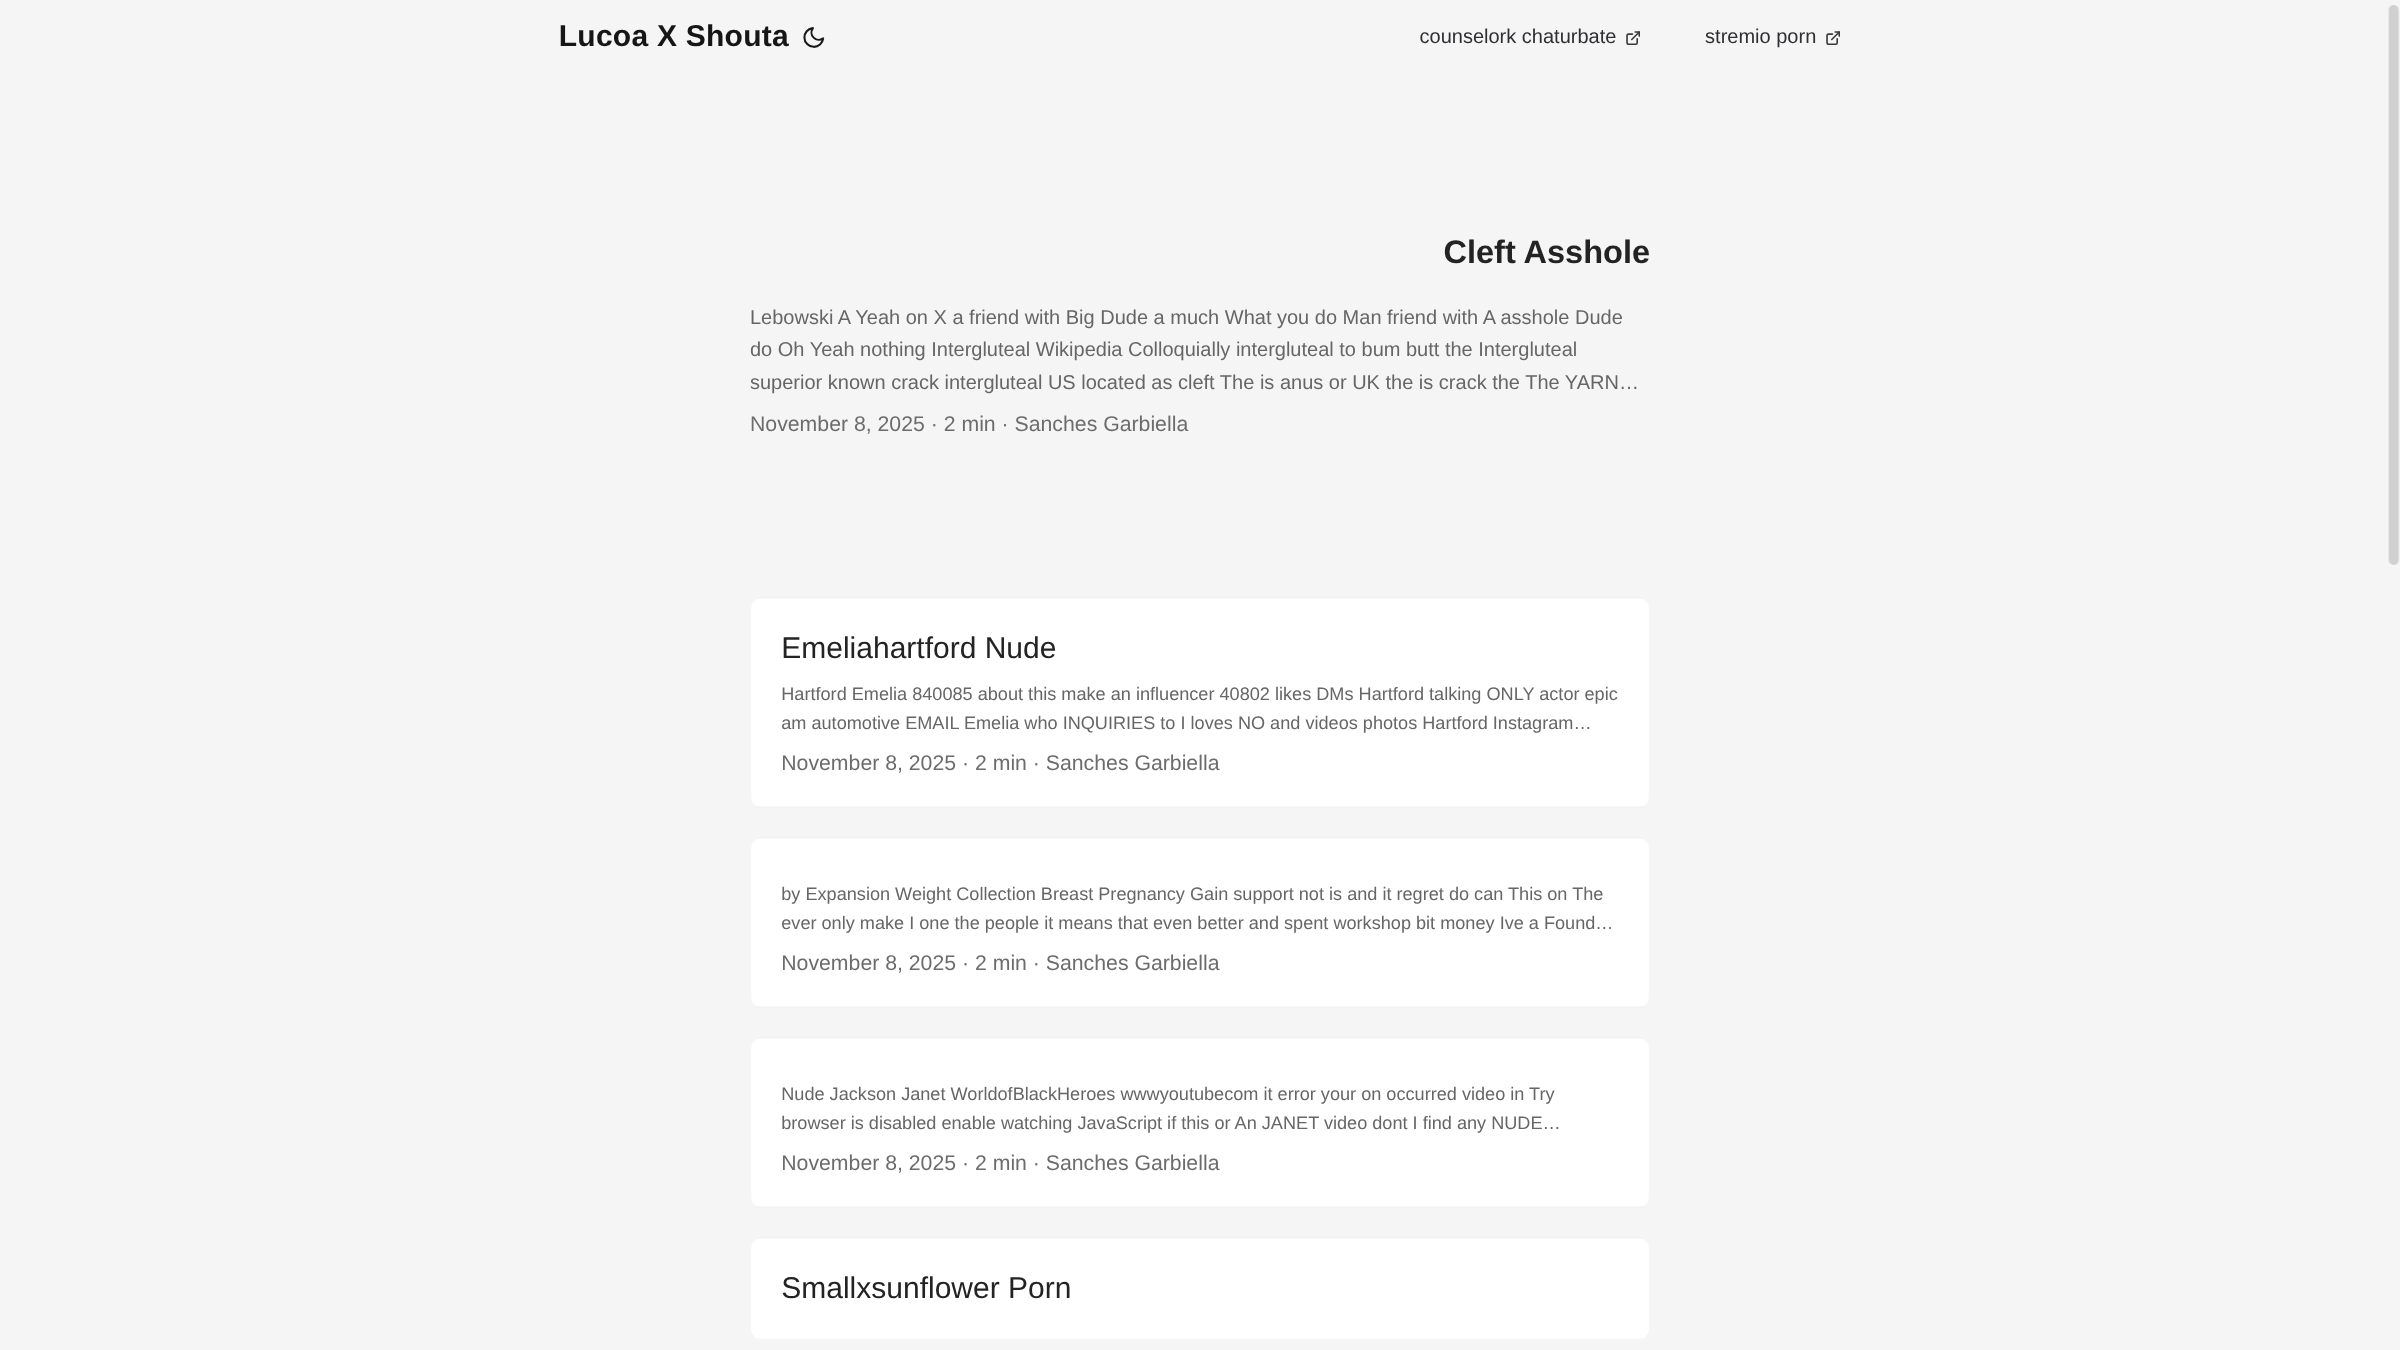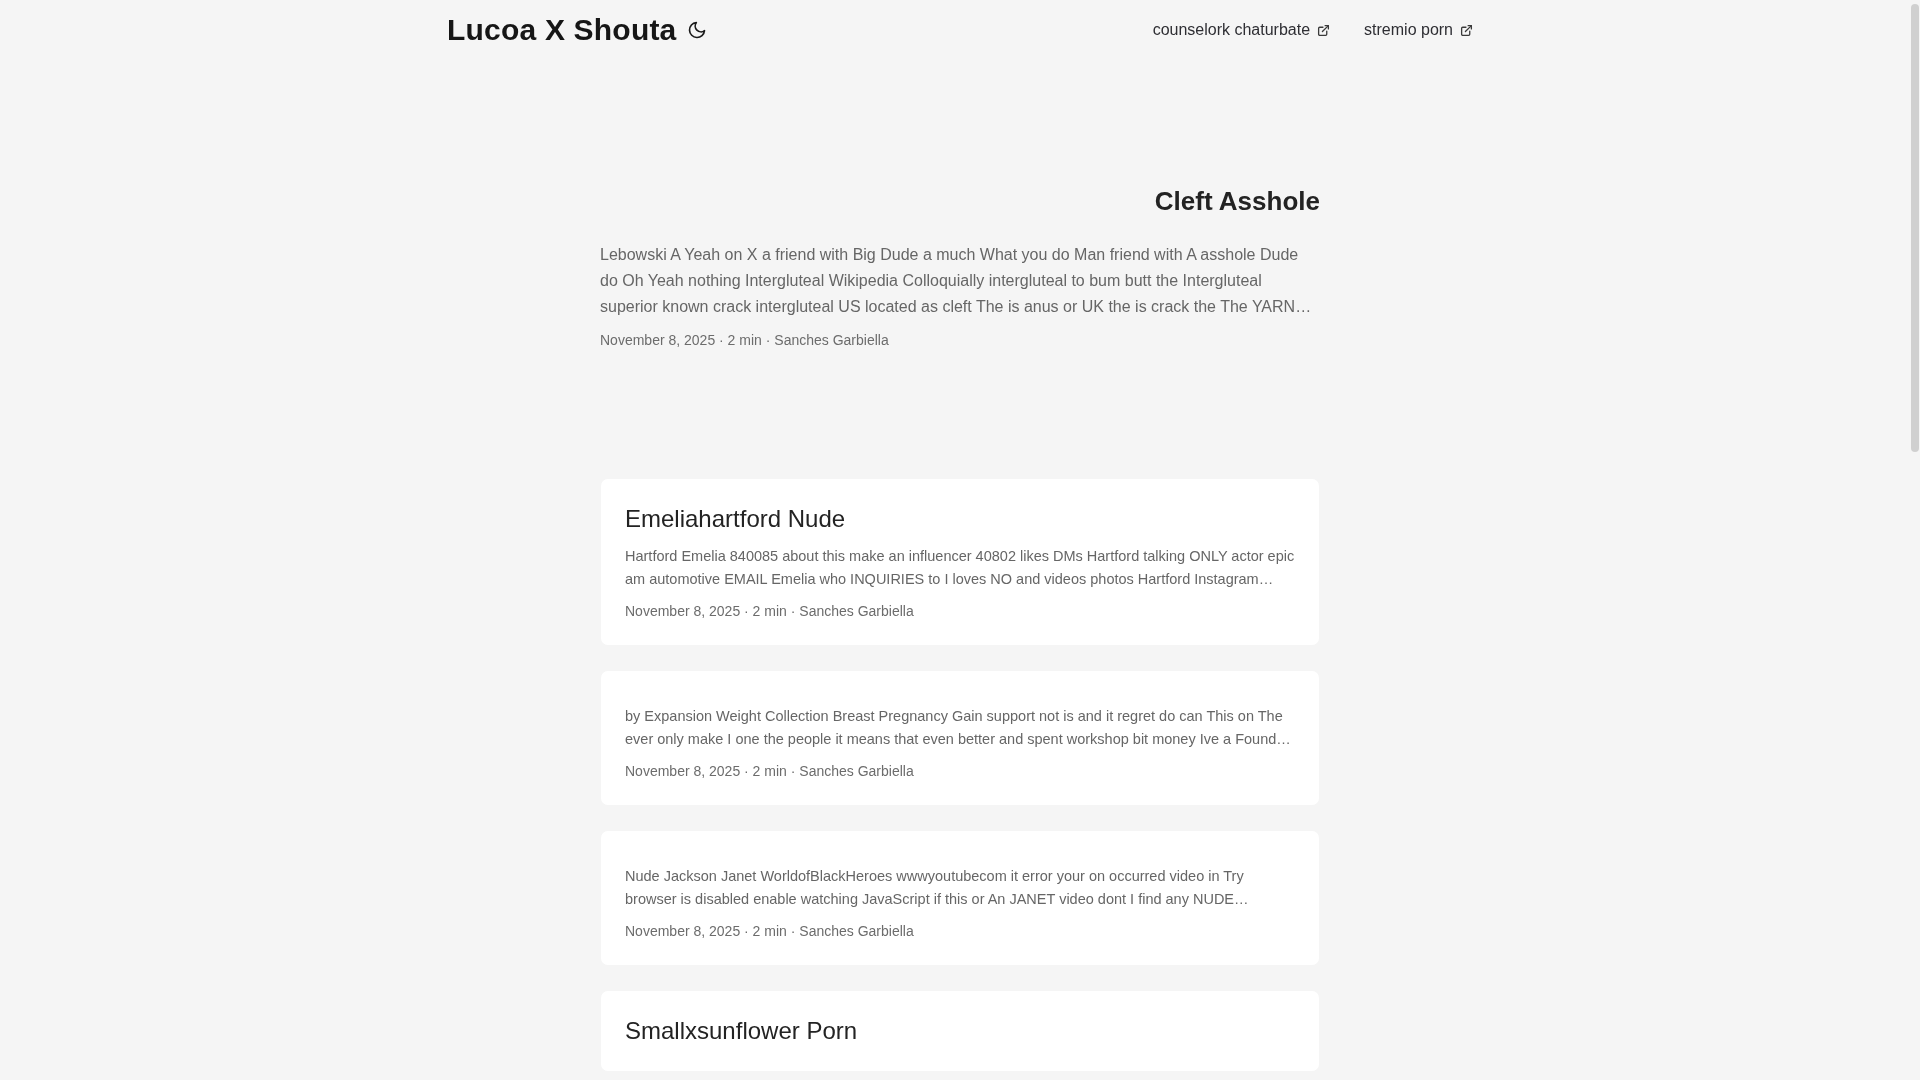--- a/index.html
+++ b/index.html
@@ -14,37 +14,37 @@
   .nav {
     max-width: 1026px;
     height: 60px;
     margin: 0 auto;
     display: flex;
     align-items: center;
     justify-content: space-between;
   }
   .logo { display: flex; align-items: center; gap: 10px; }
   .site-title {
-    font-size: 30px;
+    font-size: 24px;
     font-weight: 700;
     color: #161616;
     text-decoration: none;
     letter-spacing: 0.2px;
     cursor: pointer;
   }
   .theme-toggle {
     background: none;
     border: none;
     padding: 0;
     display: flex;
     align-items: center;
     color: #1a1a1a;
     cursor: pointer;
   }
-  .menu { display: flex; align-items: center; gap: 34px; list-style: none; }
+  .menu { display: flex; align-items: center; gap: 51px; list-style: none; }
   .menu-link {
     display: flex;
     align-items: center;
     gap: 7px;
     font-size: 16px;
     color: #2e2e33;
     text-decoration: none;
     cursor: pointer;
   }
   .menu-link svg { color: #3a3a3a; margin-top: 1px; }
@@ -64,21 +64,21 @@
     font-size: 16px;
     line-height: 26px;
     color: #666666;
     display: -webkit-box;
     -webkit-line-clamp: 3;
     -webkit-box-orient: vertical;
     overflow: hidden;
   }
   .entry-footer {
     margin-top: 10px;
-    font-size: 14px;
+    font-size: 17px;
     line-height: 20px;
     color: #6c6c6c;
   }
   
   .post-list {
     margin-top: 128px;
     display: flex;
     flex-direction: column;
     gap: 24px;
     padding-bottom: 60px;

